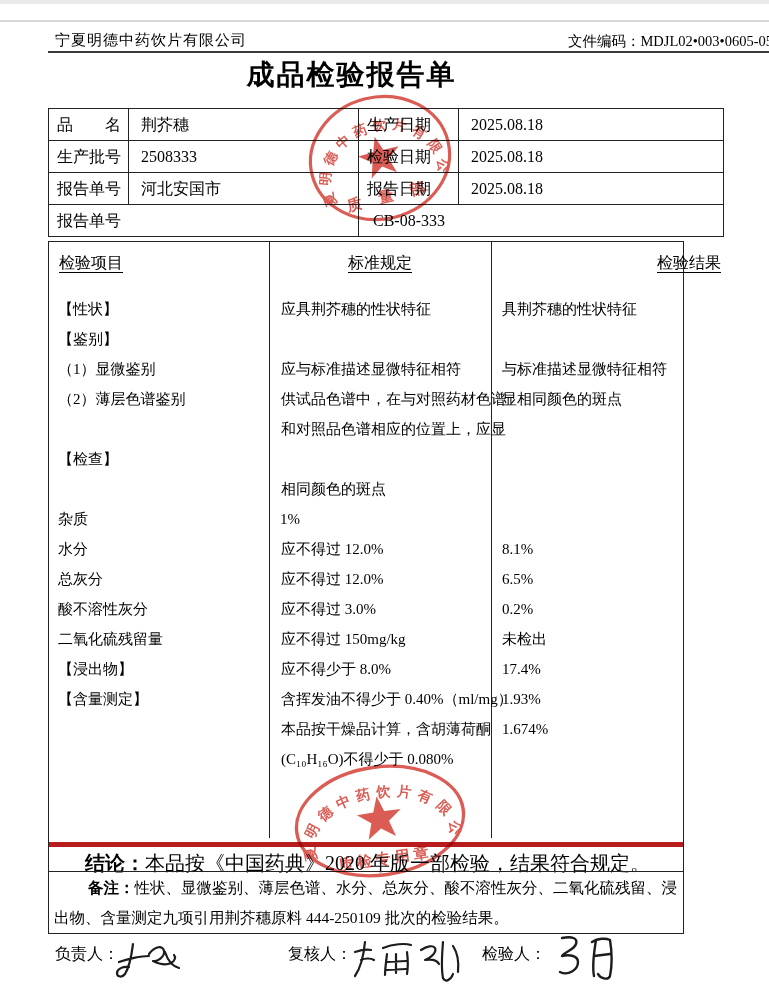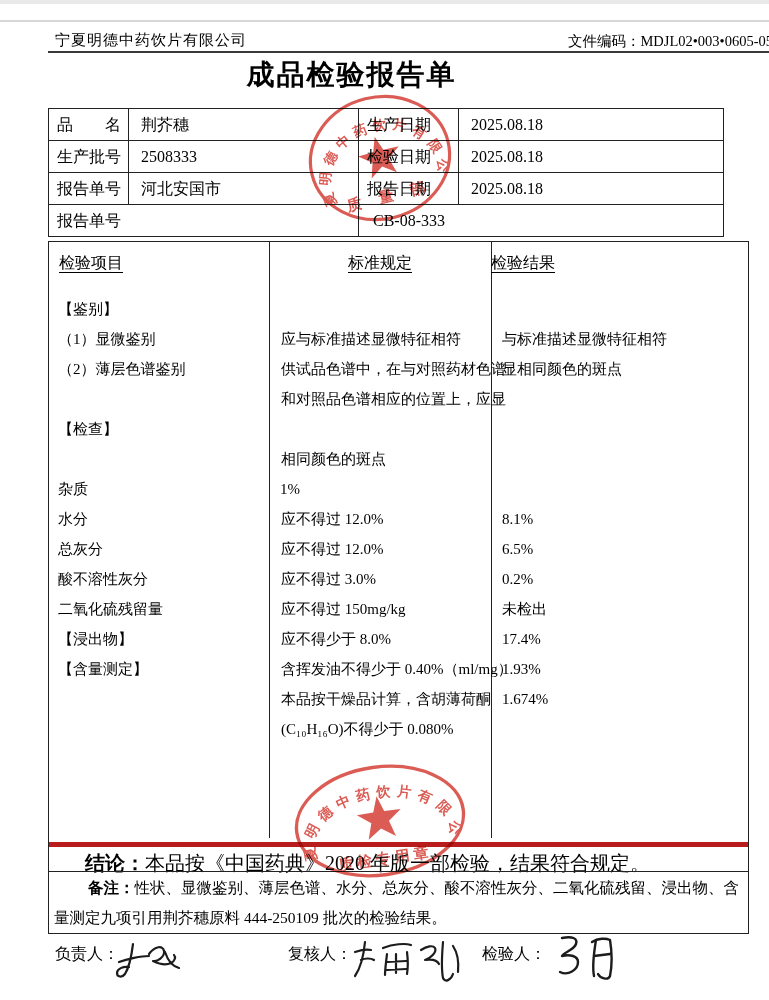--- a/index.html
+++ b/index.html
@@ -19,30 +19,30 @@
     display:grid;grid-template-columns:80px 230px 100px 1fr;grid-auto-rows:32px;
     border:1px solid #222;box-sizing:border-box;font-size:16px;}
   .ic{border-right:1px solid #222;border-bottom:1px solid #222;line-height:31px;
     padding-left:8px;white-space:nowrap;overflow:hidden;}
   .ic.val{padding-left:12px;}
   .ic.last-col{border-right:none;}
   .ic.last-row{border-bottom:none;}
   .ic.span-a{grid-column:1/3;}
   .ic.span-b{grid-column:3/5;padding-left:14px;}
   
-  .main-box{position:absolute;top:237px;left:48px;width:701px;height:693px;
+  .main-box{position:absolute;top:237px;left:48px;width:636px;height:693px;
     border:1px solid #222;box-sizing:border-box;}
   .vline{position:absolute;top:0;width:0;height:596px;border-left:1px solid #222;}
   .vline.v1{left:220px;}
   .vline.v2{left:442px;}
   .col-head{position:absolute;top:11px;font-size:16px;text-decoration:underline;
     text-underline-offset:4px;white-space:nowrap;}
   .ch1{left:10px;}
   .ch2{left:220px;width:222px;text-align:center;}
-  .ch3{left:442px;width:230px;text-align:left;}
+  .ch3{left:442px;width:230px;text-align:right;}
   .rows-area{position:absolute;top:52px;left:0;right:0;}
   .mrow{display:grid;grid-template-columns:220px 222px 1fr;height:30px;line-height:30px;
     font-size:15px;white-space:nowrap;}
   .mc1{padding-left:9px;overflow:visible;}
   .mc2{padding-left:12px;overflow:visible;}
   .mc3{padding-left:11px;overflow:visible;}
   .conclusion-row{position:absolute;top:600px;left:0;right:0;height:33px;
     border-top:5px solid #b91c1c;line-height:32px;font-size:20px;padding-left:36px;
     white-space:nowrap;box-sizing:border-box;}
   .remark-row{position:absolute;top:629px;left:0;right:0;bottom:0;
@@ -95,20 +95,25 @@
   <div class="main-box">
     <div class="vline v1"></div>
     <div class="vline v2"></div>
 
     <div class="col-head ch1">检验项目</div>
     <div class="col-head ch2">标准规定</div>
     <div class="col-head ch3">检验结果</div>
 
     <div class="rows-area" id="rows-area">
         <div class="mrow">
+          <span class="mc1">【性状】</span>
+          <span class="mc2">应具荆芥穗的性状特征</span>
+          <span class="mc3">具荆芥穗的性状特征</span>
+        </div>
+        <div class="mrow">
           <span class="mc1">【鉴别】</span>
           <span class="mc2"></span>
           <span class="mc3"></span>
         </div>
         <div class="mrow">
           <span class="mc1">（1）显微鉴别</span>
           <span class="mc2">应与标准描述显微特征相符</span>
           <span class="mc3">与标准描述显微特征相符</span>
         </div>
         <div class="mrow">

